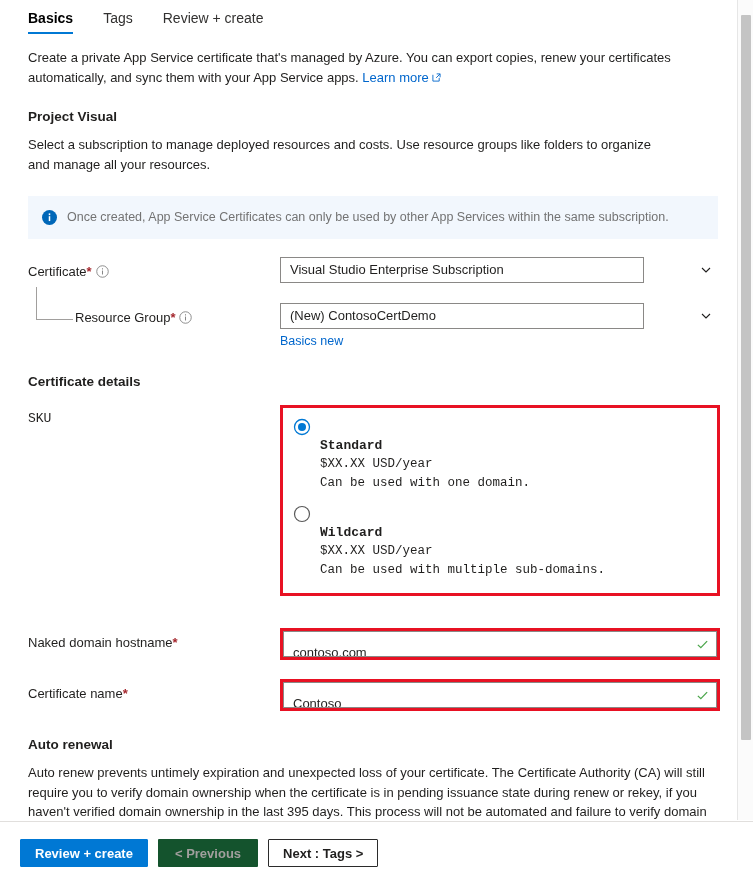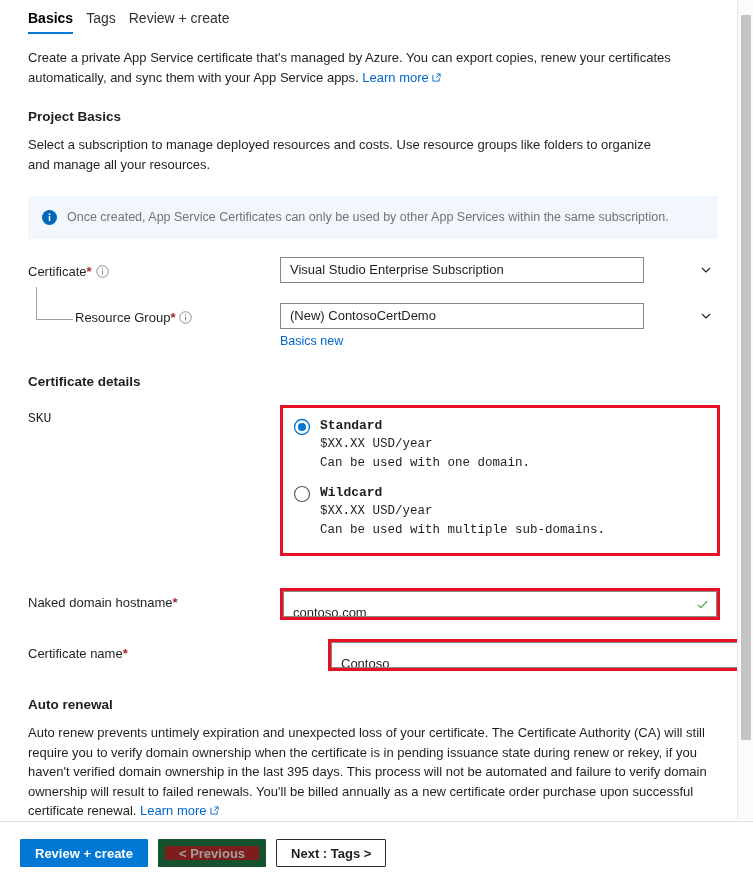--- a/index.html
+++ b/index.html
@@ -54,21 +54,21 @@
     width: 10px;
     height: 725px;
     background: #c4c4c4;
     border-radius: 1px;
   }
 
   
   .tabs {
     display: flex;
     align-items: flex-start;
-    gap: 13px;
+    gap: 30px;
     padding-top: 9px;
     height: 34px;
     box-sizing: border-box;
   }
   .tab {
     font-size: 14px;
     color: #323130;
     line-height: 18px;
     padding-bottom: 7px;
     position: relative;
@@ -252,21 +252,21 @@
     margin-top: 12px;
   }
   .radio {
     flex: 0 0 auto;
     width: 18px;
     height: 18px;
     margin-right: 9px;
     margin-top: 1px;
     cursor: pointer;
   }
-  .radio-texts { line-height: 1; }
+  .radio-texts { line-height: 1; margin-top: 20px; }
   .radio-title {
     font-size: 13px;
     font-weight: bold;
     color: #201f1e;
     line-height: 17px;
   }
   .radio-sub {
     font-size: 12.5px;
     color: #201f1e;
     line-height: 17px;
@@ -342,23 +342,23 @@
     padding: 0 14px;
     cursor: pointer;
     box-sizing: border-box;
   }
   .btn-primary {
     background: #0078d4;
     color: #ffffff;
     border: 1px solid #0078d4;
   }
   .btn-disabled {
-    background: #7f1d1d;
+    background: #14532d;
     color: #a19f9d;
-    border: 7px solid #14532d;
+    border: 3px solid #14532d;
     cursor: default;
   }
   .btn-default {
     background: #ffffff;
     color: #201f1e;
     border: 1px solid #2b2b2b;
   }
 </style>
 </head>
 <body>
@@ -382,21 +382,21 @@
       <span>Create a private App Service certificate that's managed by Azure. You can export copies, renew your certificates automatically, and sync them with your App Service apps.</span>
       <a class="link">
         <span>Learn more</span><span class="ext-icon"><svg width="9" height="9" viewBox="0 0 10 10">
               <path d="M1,2 L1,9 L8,9 L8,5.5" fill="none" stroke="#0066cc" stroke-width="1"></path>
               <path d="M5.2,1 L9,1 L9,4.8" fill="none" stroke="#0066cc" stroke-width="1"></path>
               <path d="M4.6,5.4 L9,1" fill="none" stroke="#0066cc" stroke-width="1"></path>
             </svg></span>
       </a>
     </div>
 
-    <div class="section-head">Project Basics</div>
+    <div class="section-head">Project Visual</div>
     <div class="section-desc">Select a subscription to manage deployed resources and costs. Use resource groups like folders to organize and manage all your resources.</div>
 
     <div class="info-banner">
       <span class="info-icon">
         <svg width="15" height="15" viewBox="0 0 16 16">
           <circle cx="8" cy="8" r="8" fill="#0067b8"></circle>
           <rect x="7.2" y="6.6" width="1.6" height="5.2" fill="#ffffff"></rect>
           <rect x="7.2" y="3.6" width="1.6" height="1.9" fill="#ffffff"></rect>
         </svg>
       </span>
@@ -487,21 +487,21 @@
           <div class="input-inner">
             <input type="text" value="contoso.com" style="">
             <span class="check-icon"><svg width="13" height="13" viewBox="0 0 14 14">
                   <path d="M2,7.4 L5.2,10.4 L12,3.4" fill="none" stroke="#4ca64c" stroke-width="1.4"></path>
                 </svg></span>
           </div>
         </div>
       </div>
     </div>
 
-    <div class="row" style="margin-top:19px;gap:48px;">
+    <div class="row" style="margin-top:19px;">
       <div class="row-label">
         <span>Certificate name</span><span class="req">*</span>
       </div>
       <div class="field-col">
         <div class="input-outline">
           <div class="input-inner">
             <input type="text" value="Contoso" style="">
             <span class="check-icon"><svg width="13" height="13" viewBox="0 0 14 14">
                   <path d="M2,7.4 L5.2,10.4 L12,3.4" fill="none" stroke="#4ca64c" stroke-width="1.4"></path>
                 </svg></span>

